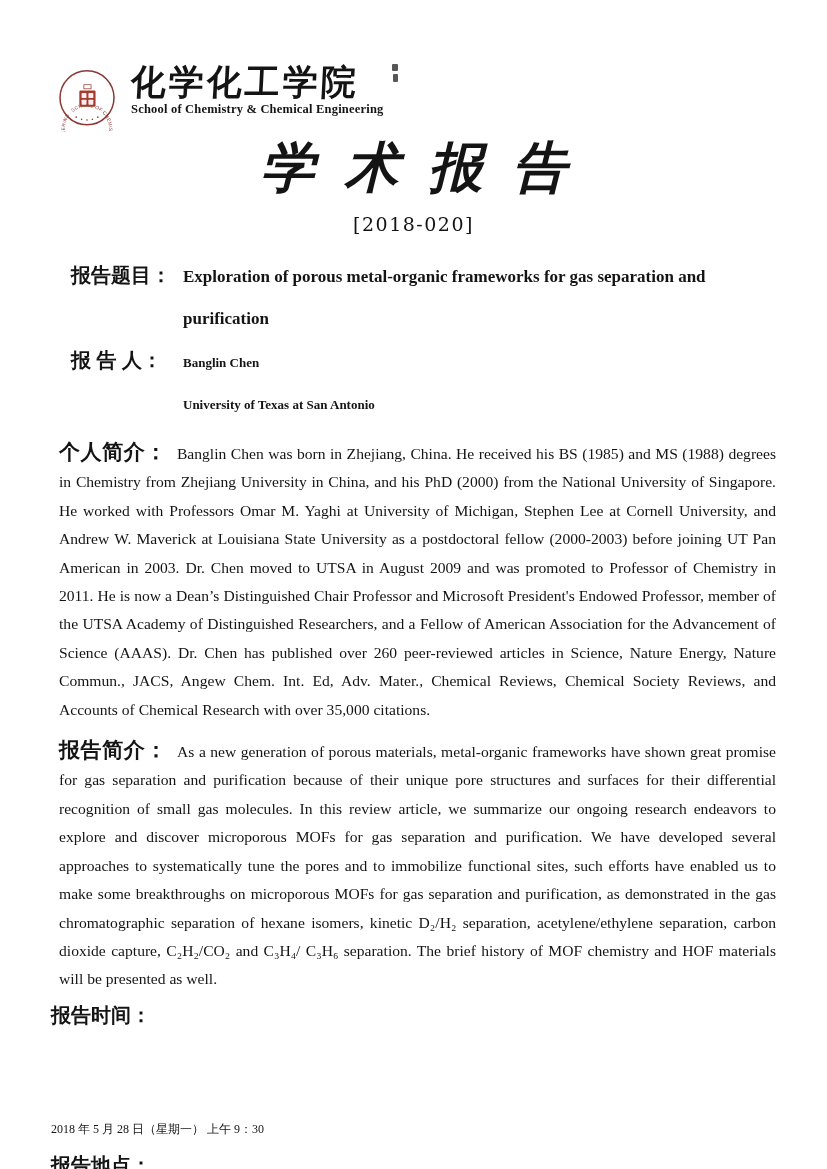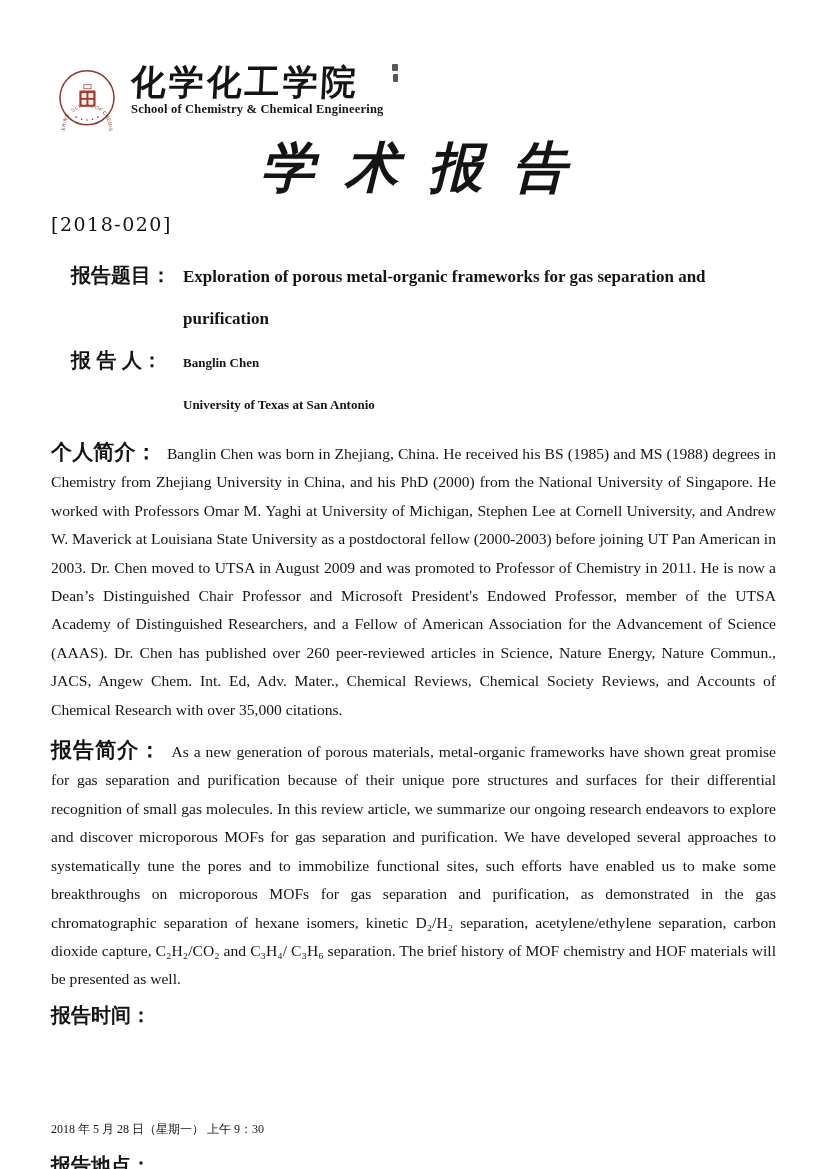--- a/index.html
+++ b/index.html
@@ -47,21 +47,21 @@
     font-weight:bold;
     font-style:italic;
     font-size:54px;
     line-height:62px;
     letter-spacing:30px;
     padding-left:30px;
     white-space:nowrap;
   }
   .issue{
     margin-top:14px;
-    text-align:left;
+    text-align:center;
     font-family:"DejaVu Serif", serif;
     font-size:19px;
     letter-spacing:1.5px;
     line-height:24px;
   }
   
   .cn-label{
     font-family:"Liberation Sans", sans-serif;
     font-weight:700;
     font-size:20px;
@@ -77,21 +77,21 @@
     font-family:"Liberation Serif", serif;
   }
   .speaker-block{margin-top:2px;}
   .speaker-value{
     font-weight:bold;
     font-size:13px;
     line-height:42px;
   }
   
   .para{
-    margin:12px 0 0 0;
+    margin:12px 0 0 8px;
     text-align:justify;
     font-size:15.6px;
     line-height:28.4px;
   }
   .para .cn-label{font-size:21px;}
   .para .para-gap{display:inline-block;width:10px;}
   
   .meta-row{margin-top:8px;display:flex;align-items:baseline;flex-direction:column;}
   .meta-row .cn-label{flex:0 0 112px;}
   .meta-value{font-size:12px;line-height:30px;}

